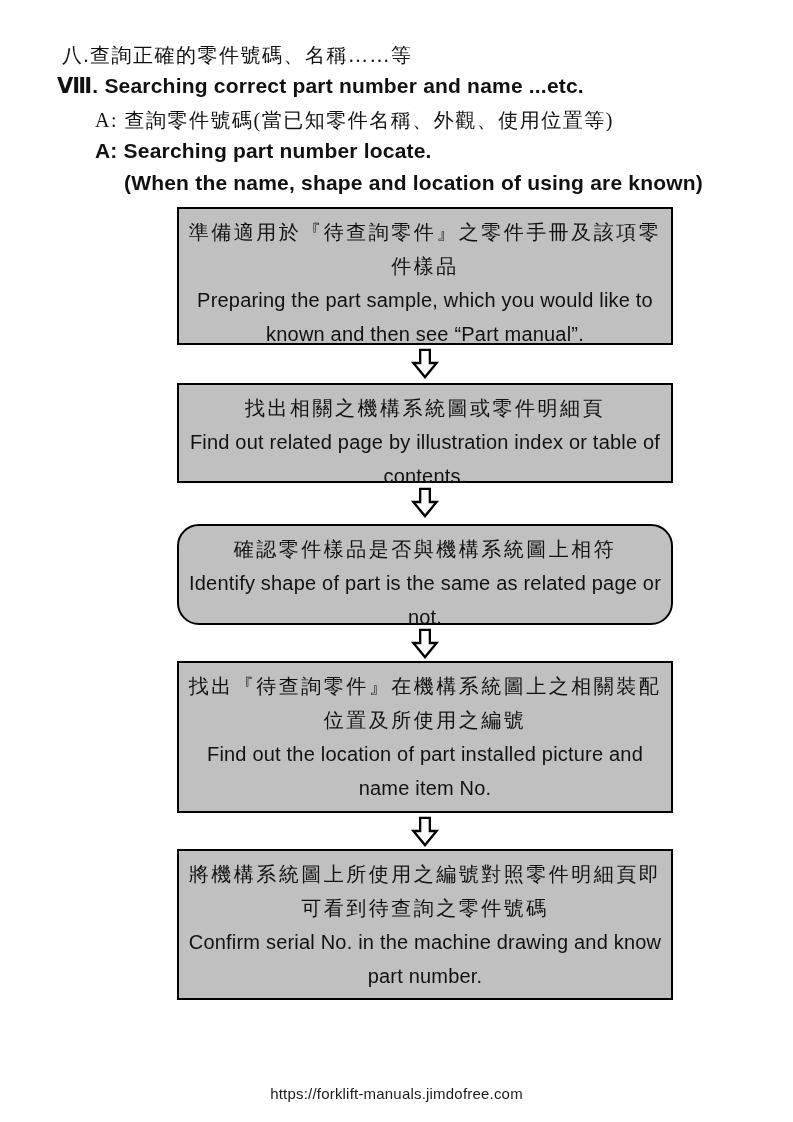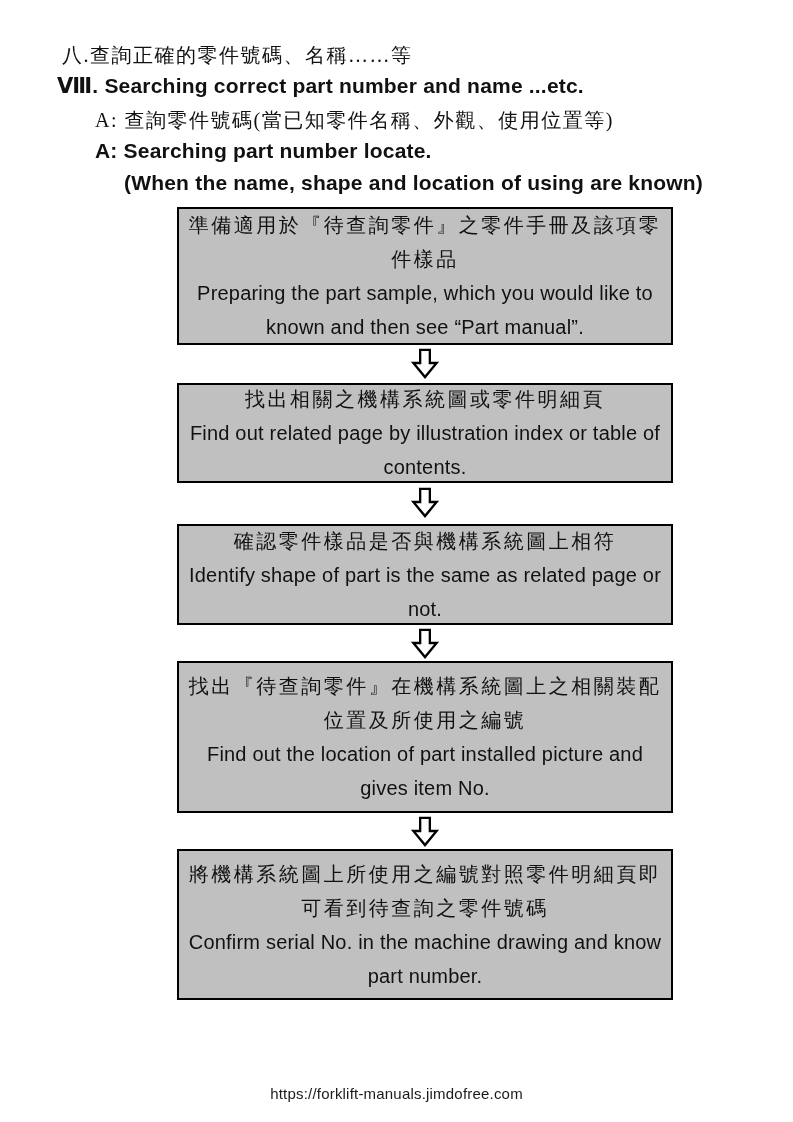--- a/index.html
+++ b/index.html
@@ -36,24 +36,23 @@
   
   .flow-box {
     position: absolute;
     left: 177px;
     width: 496px;
     box-sizing: border-box;
     background: #c0c0c0;
     border: 2px solid #000000;
     display: flex;
     flex-direction: column;
-    justify-content: center;
     align-items: center;
     text-align: center;
-    padding: 16px 4px;
+    padding: 6px 4px;
   }
   .flow-zh {
     font-family: "Liberation Serif", "DejaVu Serif", serif;
     font-size: 20px;
     letter-spacing: 2.5px;
     line-height: 34px;
   }
   .flow-en {
     font-family: "Liberation Sans", "DejaVu Sans", sans-serif;
     font-size: 20px;
@@ -102,32 +101,32 @@
 
   <div class="flow-box" style="top:383px; height:100px;">
     <div class="flow-zh">找出相關之機構系統圖或零件明細頁</div>
     <div class="flow-en">Find out related page by illustration index or table of contents.</div>
   </div>
 
   <svg class="down-arrow" style="top:487px;" viewBox="0 0 30 32">
     <path d="M10 2 H20 V15.5 H27 L15 30 L3 15.5 H10 Z" fill="#ffffff" stroke="#000000" stroke-width="2.4" stroke-linejoin="miter"></path>
   </svg>
 
-  <div class="flow-box" style="top:524px; height:101px;">
+  <div class="flow-box" style="top:524px; height:101px;border-radius:22px;">
     <div class="flow-zh">確認零件樣品是否與機構系統圖上相符</div>
     <div class="flow-en">Identify shape of part is the same as related page or not.</div>
   </div>
 
   <svg class="down-arrow" style="top:628px;" viewBox="0 0 30 32">
     <path d="M10 2 H20 V15.5 H27 L15 30 L3 15.5 H10 Z" fill="#ffffff" stroke="#000000" stroke-width="2.4" stroke-linejoin="miter"></path>
   </svg>
 
   <div class="flow-box" style="top:661px; height:152px;">
     <div class="flow-zh">找出『待查詢零件』在機構系統圖上之相關裝配位置及所使用之編號</div>
-    <div class="flow-en">Find out the location of part installed picture and gives item No.</div>
+    <div class="flow-en">Find out the location of part installed picture and name item No.</div>
   </div>
 
   <svg class="down-arrow" style="top:816px;" viewBox="0 0 30 32">
     <path d="M10 2 H20 V15.5 H27 L15 30 L3 15.5 H10 Z" fill="#ffffff" stroke="#000000" stroke-width="2.4" stroke-linejoin="miter"></path>
   </svg>
 
   <div class="flow-box" style="top:849px; height:151px;">
     <div class="flow-zh">將機構系統圖上所使用之編號對照零件明細頁即可看到待查詢之零件號碼</div>
     <div class="flow-en">Confirm serial No. in the machine drawing and know part number.</div>
   </div>

